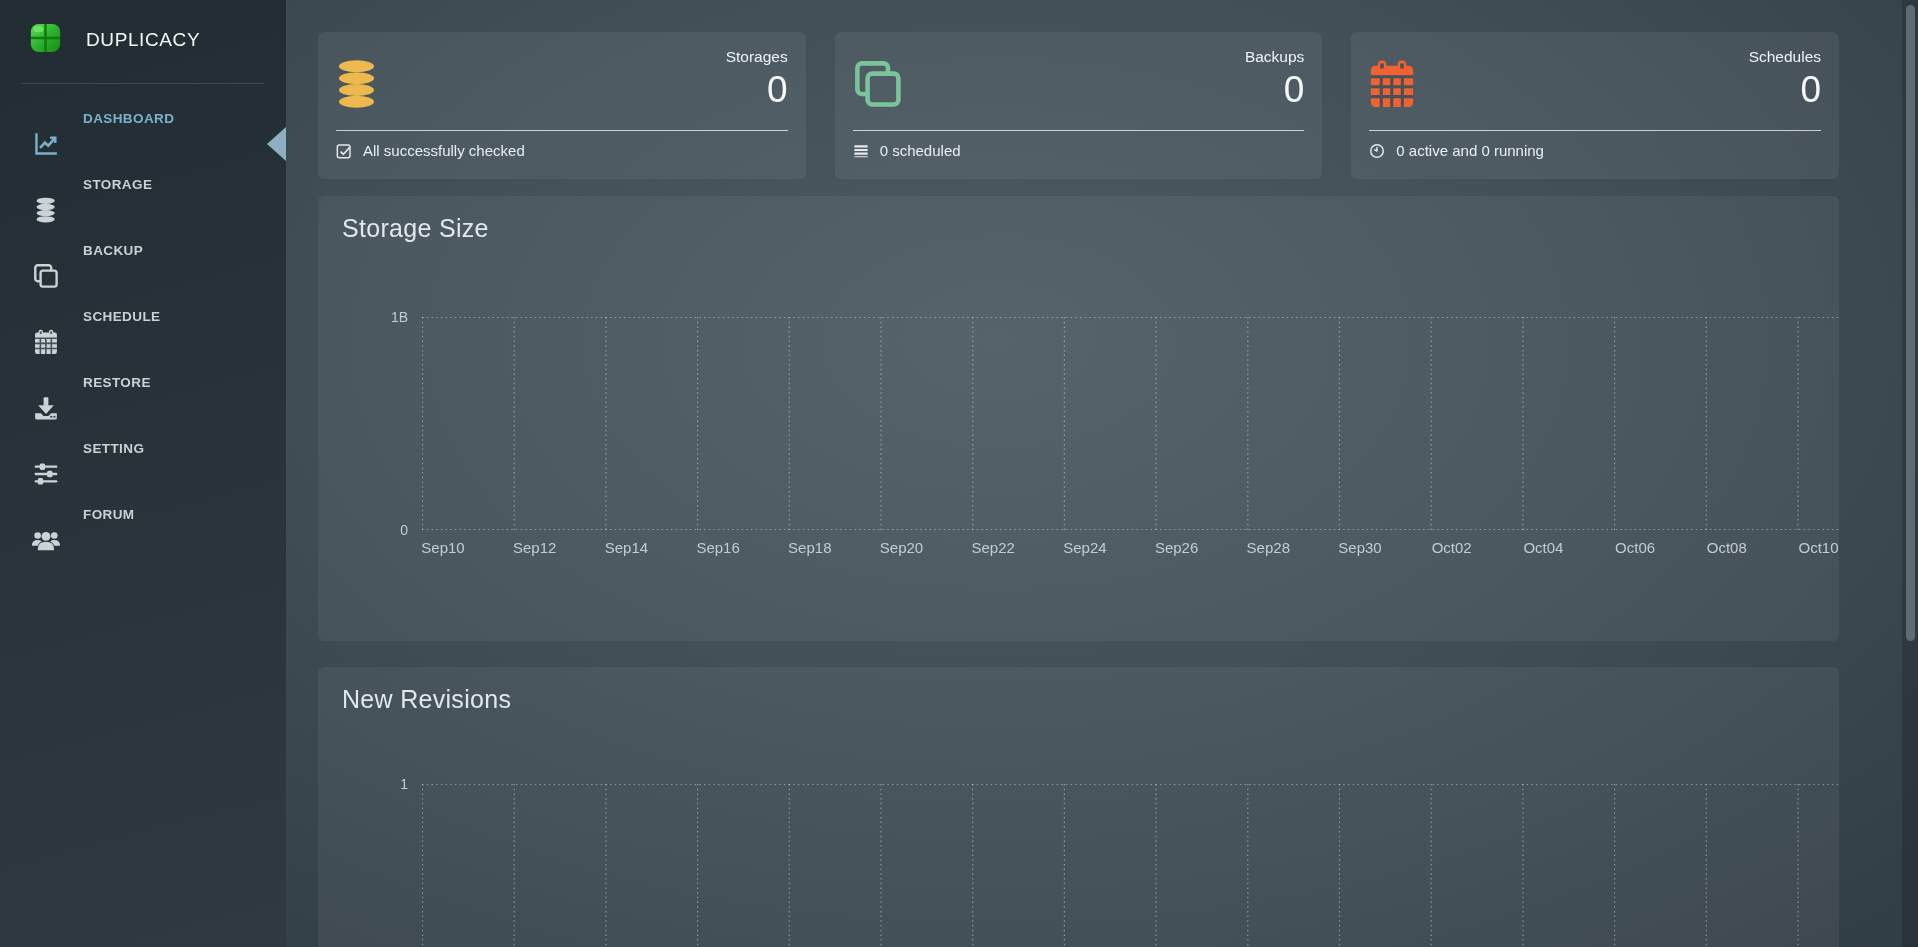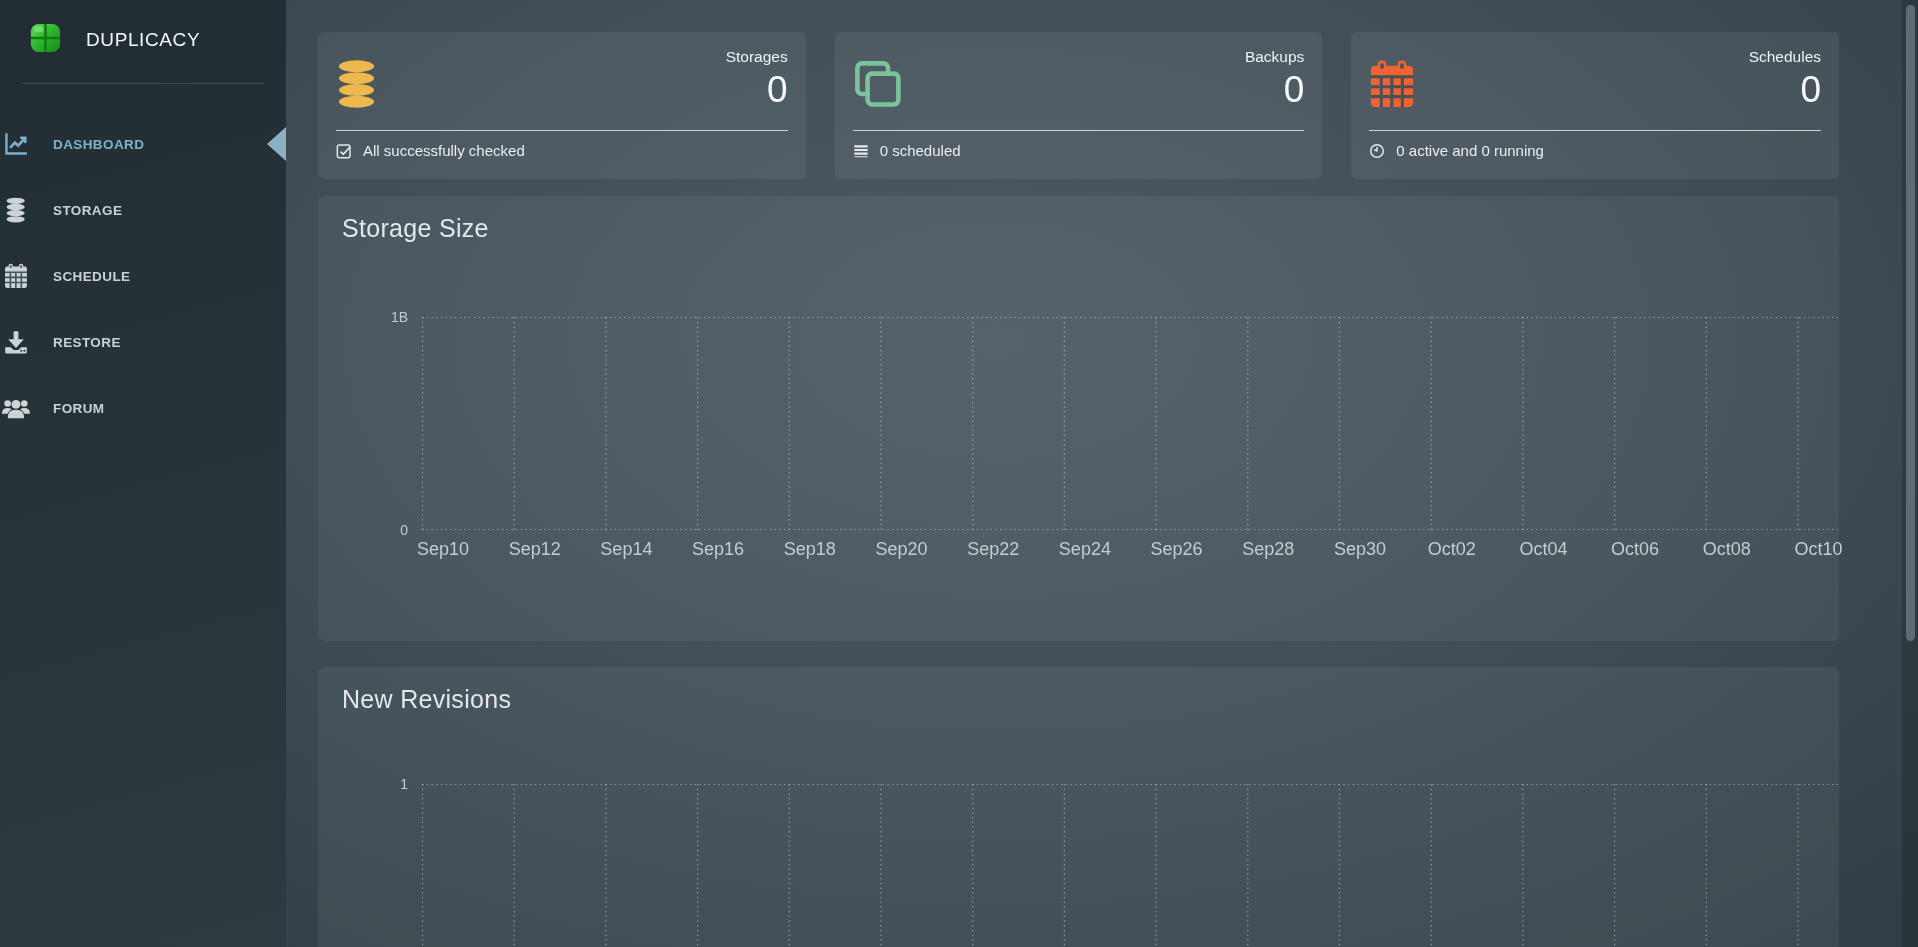--- a/index.html
+++ b/index.html
@@ -8,21 +8,21 @@
   .app { position:relative; width:1918px; height:947px; overflow:hidden;
          background:radial-gradient(1500px 900px at 52% 36%, #4d5a62 0%, #424f57 42%, #37434b 75%, #2e3941 100%); }
 
   
   .sidebar { position:absolute; left:0; top:0; width:286px; height:947px;
              background:linear-gradient(165deg,#222d33 0%,#283439 55%,#2e3a40 100%); }
   .brand { display:flex; align-items:center; gap:23px; padding:20px 0 0 28px; }
   .brand-name { font-size:19px; font-weight:500; letter-spacing:.6px; color:#f3f7f8; }
   .sidebar-divider { height:1px; background:rgba(255,255,255,.14); margin:24px 22px 0 22px; }
   .nav { margin-top:27px; }
-  .nav-item { position:relative; display:flex; align-items:center; height:66px; cursor:pointer; }
+  .nav-item { position:relative; display:flex; height:66px; padding-left:30px; cursor:pointer; }
   .nav-icon { width:32px; display:flex; justify-content:center; align-items:center; color:#ccd3d7; }
   .nav-label { margin-left:21px; font-size:13.5px; font-weight:700; letter-spacing:.4px; color:#c9d1d5; }
   .nav-item.active .nav-icon, .nav-item.active .nav-label { color:#7db0cb; }
   .active-arrow { position:absolute; right:0; top:50%; transform:translateY(-50%);
                   width:0; height:0; border-top:17px solid transparent; border-bottom:17px solid transparent;
                   border-right:19px solid #8cafc3; }
 
   
   .main { position:absolute; left:286px; top:0; width:1586px; height:692px; padding:32px 33px 0 32px; }
 
@@ -40,21 +40,21 @@
   
   .panel { position:relative; background:rgba(255,255,255,.055); border-radius:6px; }
   #panel-storage { margin-top:17px; height:445px; }
   #panel-revisions { margin-top:26px; height:430px; }
   .panel-title { position:absolute; left:24px; top:18px; font-size:25px; font-weight:400; letter-spacing:.3px; color:#e1e7ea; }
   .plot { position:absolute; }
   #plot-0 { left:104px; top:121px; width:1418px; height:213px; }
   #plot-1 { left:104px; top:117px; width:1418px; height:300px; }
   .y-tick { position:absolute; left:-78px; width:64px; text-align:right; font-size:14px;
             color:#c4ccd0; height:18px; line-height:18px; }
-  .x-tick { position:absolute; width:64px; text-align:center; font-size:18px; color:#c4ccd0; }
+  .x-tick { position:absolute; width:64px; text-align:center; font-size:15px; color:#c4ccd0; }
 
   
   .scrollbar-track { position:absolute; right:0; top:0; width:16px; height:947px; background:rgba(25,33,38,.35); }
   .scrollbar-thumb { position:absolute; right:3px; top:5px; width:9px; height:636px; border-radius:5px; background:#5e6b73; }
 </style>
 </head>
 <body>
 
 <div class="app">
 
@@ -95,20 +95,29 @@
      <ellipse cx="12" cy="4.4" rx="10.5" ry="3.6"></ellipse>
               <ellipse cx="12" cy="11.5" rx="10.5" ry="3.6"></ellipse>
      <ellipse cx="12" cy="18.6" rx="10.5" ry="3.6"></ellipse>
               <ellipse cx="12" cy="25.7" rx="10.5" ry="3.6"></ellipse>
             </svg>
           </span>
           <span class="nav-label">STORAGE</span>
         </div>
         <div class="nav-item">
           <span class="nav-icon">
+            <svg width="26" height="26" viewBox="0 0 24 24" fill="none" stroke="currentColor" stroke-width="2.2" stroke-linecap="round">
+     <path d="M6.8 16.8 H4.3 a2.2 2.2 0 0 1 -2.2 -2.2 V4.3 a2.2 2.2 0 0 1 2.2 -2.2 H14.6 a2.2 2.2 0 0 1 2.2 2.2 V6.6"></path>
+     <rect x="7" y="7" width="14.8" height="14.8" rx="2.2"></rect>
+            </svg>
+          </span>
+          <span class="nav-label">BACKUP</span>
+        </div>
+        <div class="nav-item">
+          <span class="nav-icon">
             <svg width="23.92" height="26" viewBox="0 0 24 26">
      <rect x="1" y="3.5" width="22" height="21.5" rx="2.2" fill="currentColor"></rect>
      <rect x="4.6" y="0.8" width="4.4" height="6.4" rx="2" fill="currentColor"></rect>
      <rect x="15" y="0.8" width="4.4" height="6.4" rx="2" fill="currentColor"></rect>
      <rect x="5.9" y="2.3" width="1.8" height="2.6" fill="#46525a"></rect>
      <rect x="16.3" y="2.3" width="1.8" height="2.6" fill="#46525a"></rect>
      <g stroke="#46525a" stroke-width="1.6">
        <path d="M1 9.2 H23 M1 14.4 H23 M1 19.6 H23"></path>
        <path d="M6.4 9.2 V25 M11.9 9.2 V25 M17.4 9.2 V25"></path>
               </g>
@@ -120,20 +129,33 @@
           <span class="nav-icon">
             <svg width="26" height="26" viewBox="0 0 24 24" fill="currentColor">
      <rect x="9.8" y="2" width="4.4" height="8" rx="1"></rect>
      <path d="M4.8 9.5 H19.2 L12 17.5 Z"></path>
      <path d="M2 16.8 H7.2 L9.8 19.4 H14.2 L16.8 16.8 H22 V21.2 a1.4 1.4 0 0 1 -1.4 1.4 H3.4 A1.4 1.4 0 0 1 2 21.2 Z"></path>
      <circle cx="16.9" cy="20.1" r="1" fill="#2b363c"></circle>
               <circle cx="19.8" cy="20.1" r="1" fill="#2b363c"></circle>
             </svg>
           </span>
           <span class="nav-label">RESTORE</span>
+        </div>
+        <div class="nav-item">
+          <span class="nav-icon">
+            <svg width="26" height="26" viewBox="0 0 24 24" fill="currentColor">
+     <rect x="1.5" y="4.1" width="21" height="2.2" rx="1.1"></rect>
+              <rect x="6.2" y="2.2" width="5" height="6" rx="1.4"></rect>
+     <rect x="1.5" y="10.9" width="21" height="2.2" rx="1.1"></rect>
+              <rect x="13" y="9" width="5" height="6" rx="1.4"></rect>
+     <rect x="1.5" y="17.7" width="21" height="2.2" rx="1.1"></rect>
+              <rect x="4.4" y="15.8" width="5" height="6" rx="1.4"></rect>
+            </svg>
+          </span>
+          <span class="nav-label">SETTING</span>
         </div>
         <div class="nav-item">
           <span class="nav-icon">
             <svg width="29.9" height="26" viewBox="0 0 28 24" fill="currentColor">
      <circle cx="6.2" cy="7.8" r="3.1"></circle>
               <path d="M0.8 17.5 q0 -5.6 5.4 -5.6 q2.4 0 3.8 1.3 q-3.4 1.9 -3.9 4.3 Z"></path>
      <circle cx="21.8" cy="7.8" r="3.1"></circle>
               <path d="M27.2 17.5 q0 -5.6 -5.4 -5.6 q-2.4 0 -3.8 1.3 q3.4 1.9 3.9 4.3 Z"></path>
      <circle cx="14" cy="8.6" r="4.2"></circle>
               <path d="M6.4 20.6 q0 -7 7.6 -7 q7.6 0 7.6 7 v1 H6.4 Z"></path>

